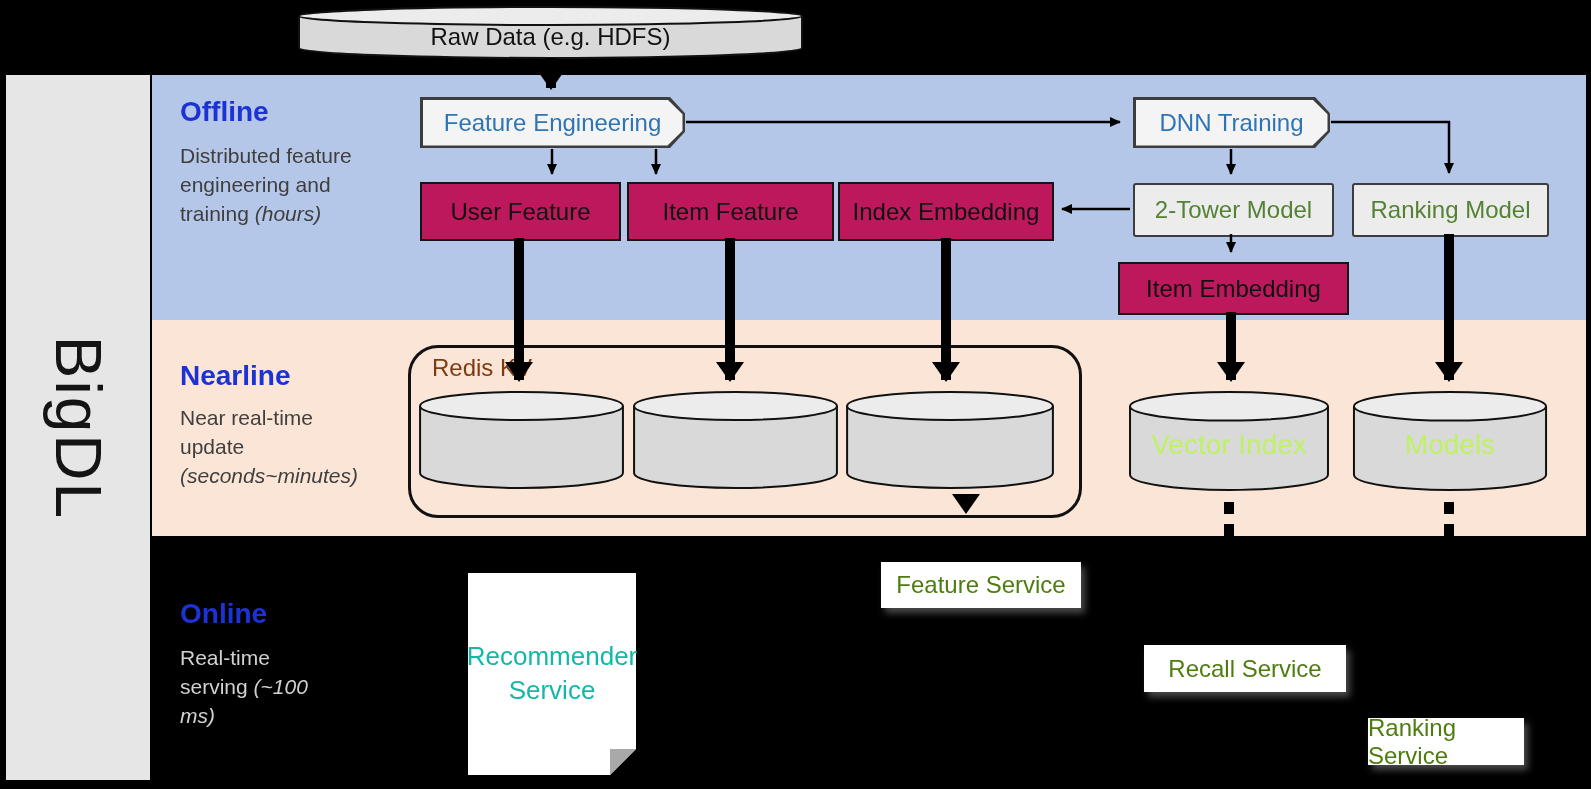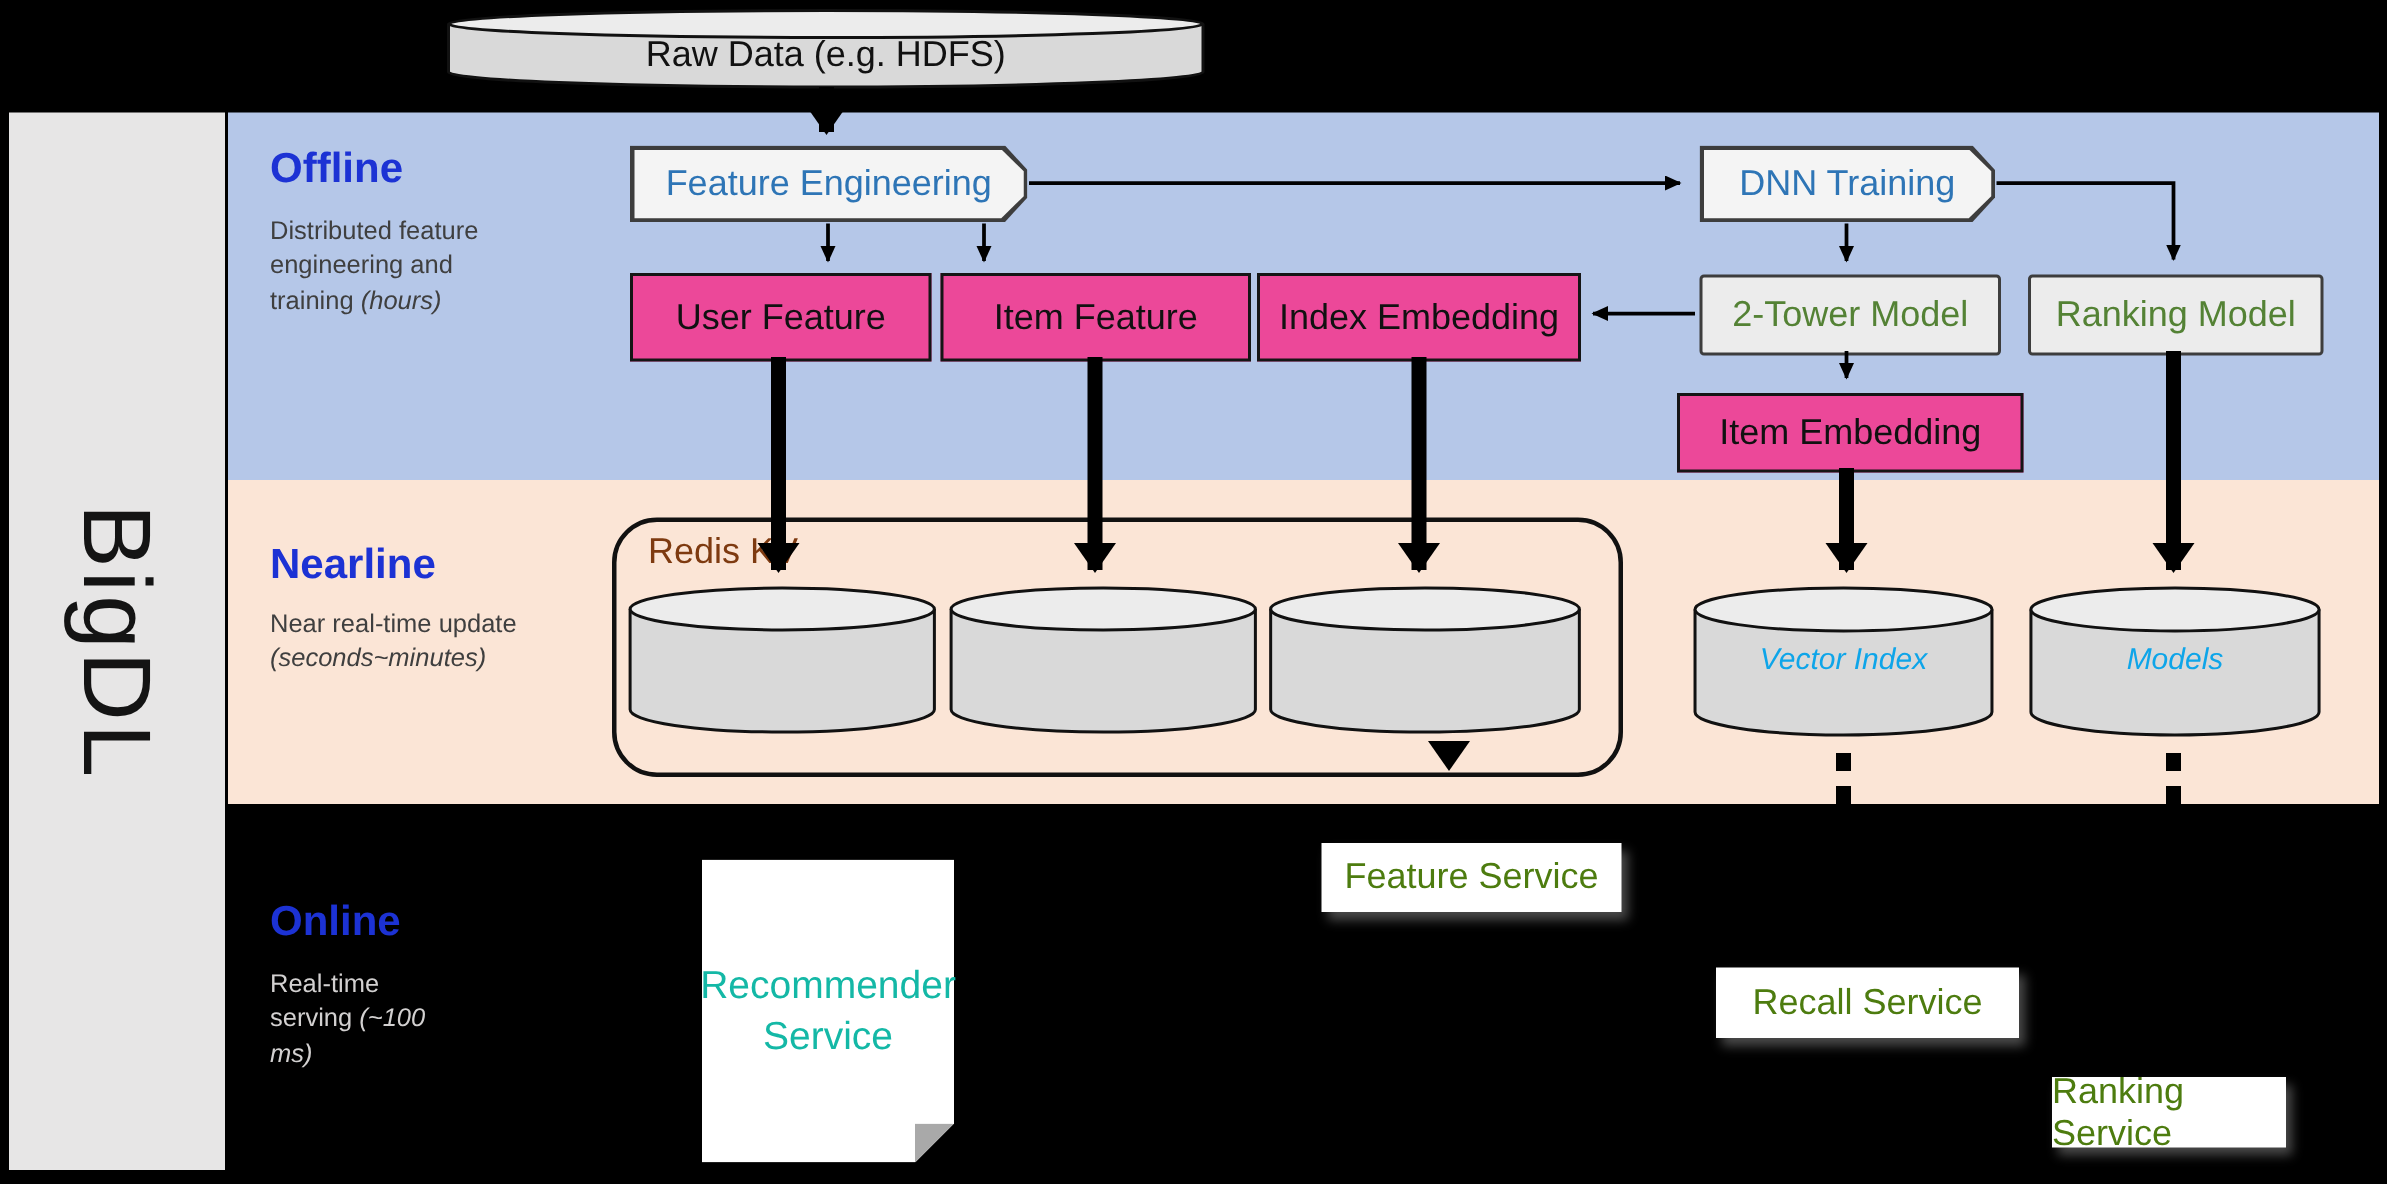--- a/index.html
+++ b/index.html
@@ -15,21 +15,21 @@
     position:absolute; top:50%; left:50%;
     transform:translate(-50%,-50%) rotate(90deg);
     font-size:64px; color:#141414; letter-spacing:2px; white-space:nowrap;
   }
 
   
   .band-offline { left:152px; top:75px; width:1434px; height:245px; background:#b5c7e8; }
   .band-nearline { left:152px; top:320px; width:1434px; height:216px; background:#fbe5d6; }
 
   .band-title { font-size:28px; font-weight:700; color:#1c32d4;text-align:right; }
-  .band-sub { font-size:17px; color:#3f3f3f; line-height:1.38; }
+  .band-sub { font-size:21px; color:#3f3f3f; line-height:1.38; }
   .band-sub em, .band-sub .em { font-style:italic; }
   .band-sub-online { color:#d2d0d0; }
 
   
   .raw-data { left:297px; top:5px; width:507px; height:55px; }
   .raw-data svg { position:absolute; inset:0; width:100%; height:100%; }
   .raw-label {
     position:absolute; inset:0; display:flex; align-items:center; justify-content:center;
     padding-top:8px; font-size:24px; color:#111;
   }
@@ -42,29 +42,29 @@
   }
   .process .shape-border { inset:0; background:#3d3d3d; }
   .process .shape-fill { inset:2.5px; background:#f4f4f4; }
   .process .label {
     position:absolute; inset:0; display:flex; align-items:center; justify-content:center;
     font-size:24px; color:#2e75b6;
   }
 
   
   .box { position:absolute; display:flex; align-items:center; justify-content:center; font-size:24px; }
-  .box-dark { background:#ec4899; border:2px solid #151515; color:#111; }
+  .box-dark { background:#be185d; border:2px solid #151515; color:#111; }
   .box-light { background:#ececec; border:2px solid #3d3d3d; color:#548235; border-radius:3px; }
 
   
   .cyl { position:absolute; }
   .cyl svg { position:absolute; inset:0; width:100%; height:100%; }
   .cyl-label {
     position:absolute; left:0; right:0; top:38%; text-align:center;
-    font-size:20px; color:#0ea5e9;font-style:italic;
+    font-size:28px; color:#bef264;
   }
 
   
   .redis-box { left:408px; top:345px; width:668px; height:167px; border:3px solid #111; border-radius:30px; }
   .redis-label { left:432px; top:354px; font-size:24px; color:#7e3a10; }
 
   
   .service {
     position:absolute; background:#fff; color:#4d7c0f; font-size:24px;
     display:flex; align-items:center; justify-content:center;

